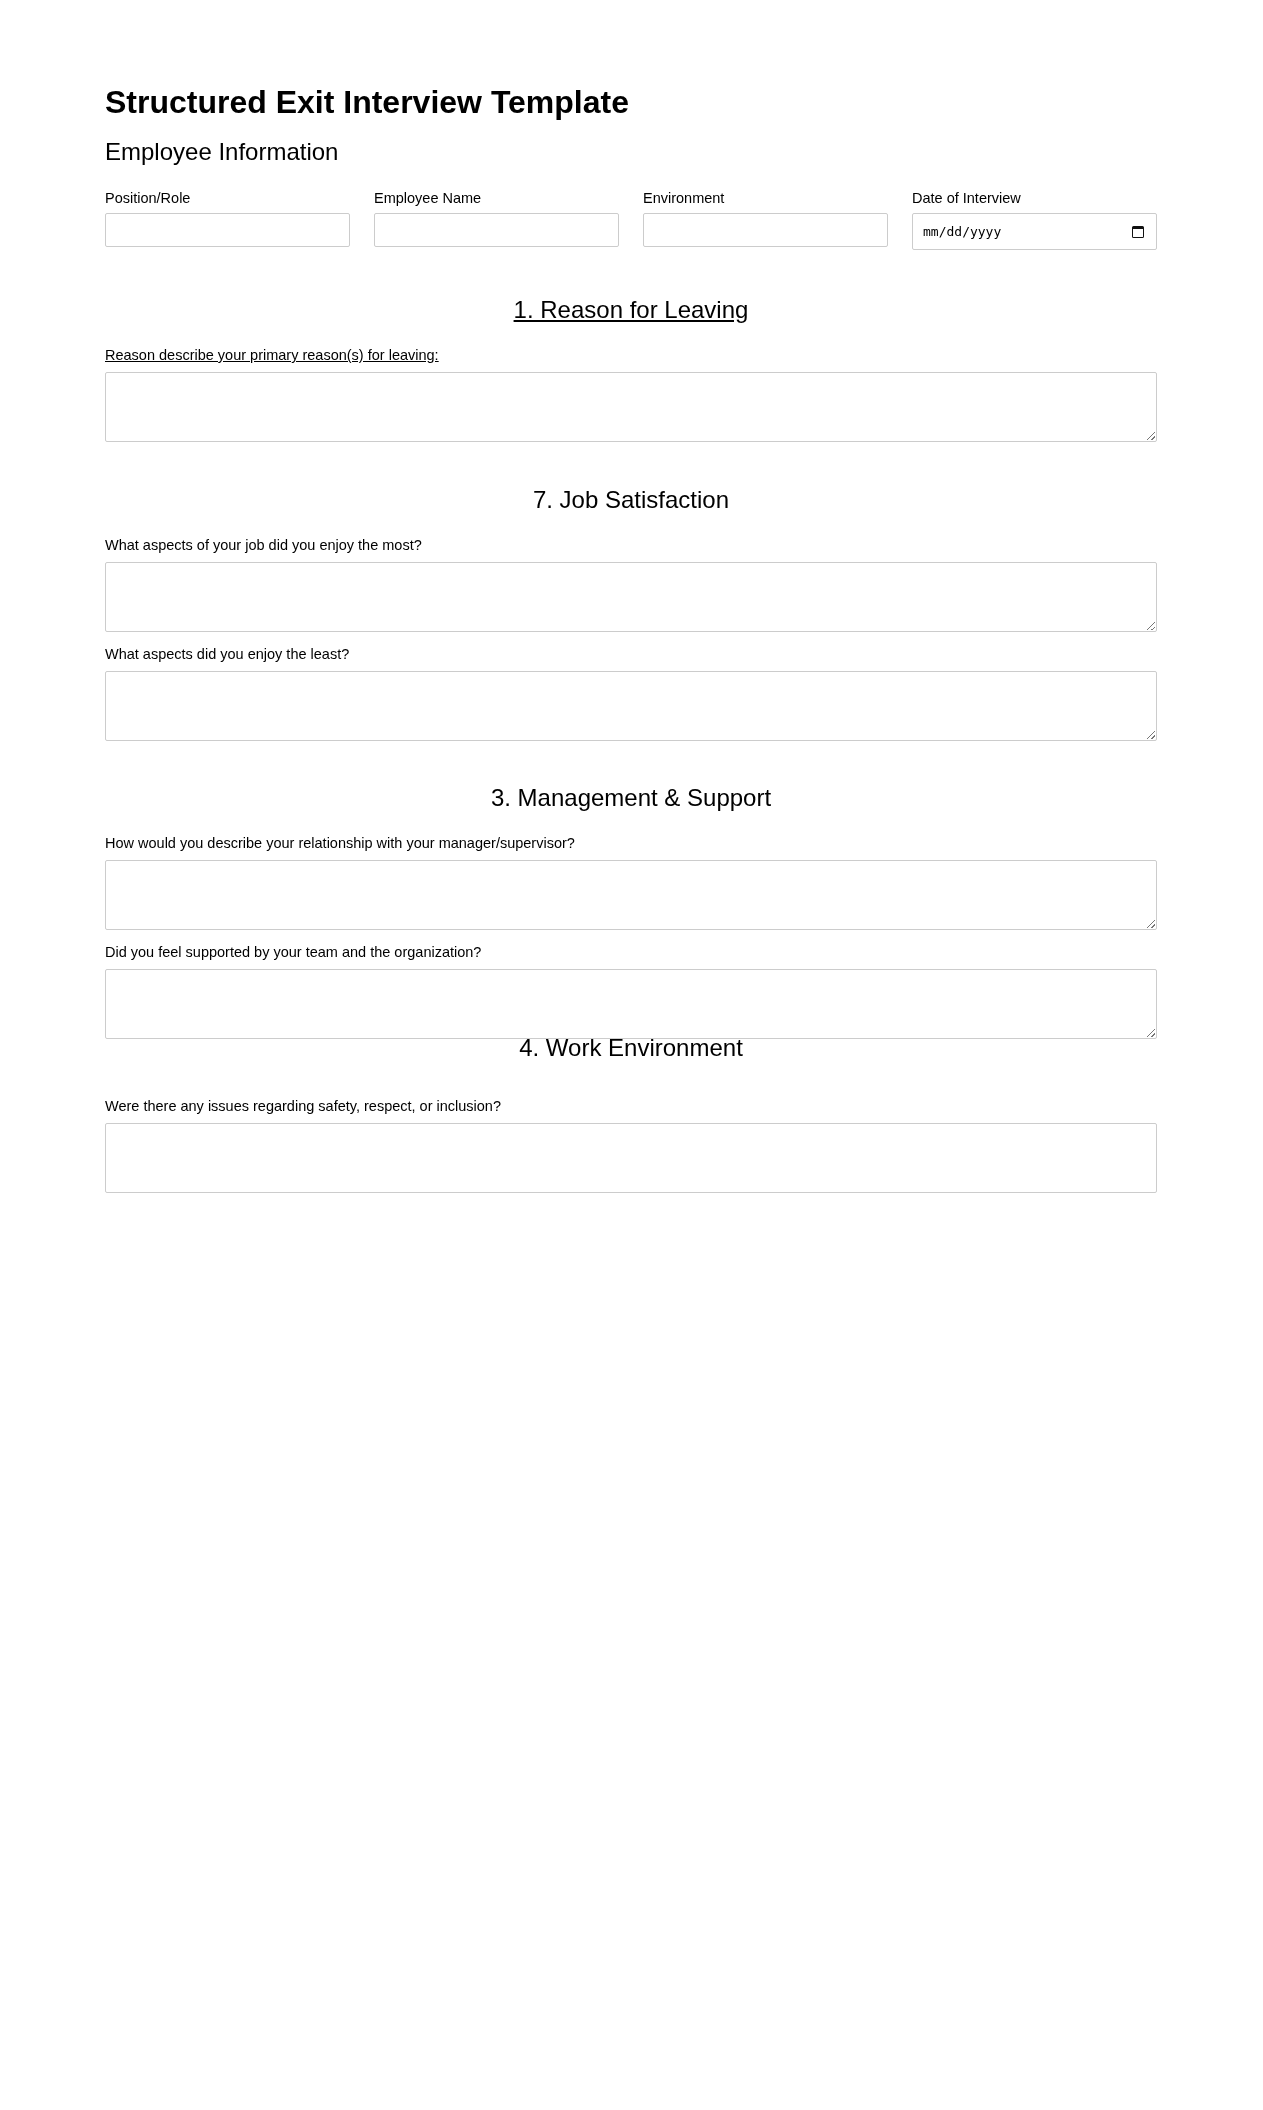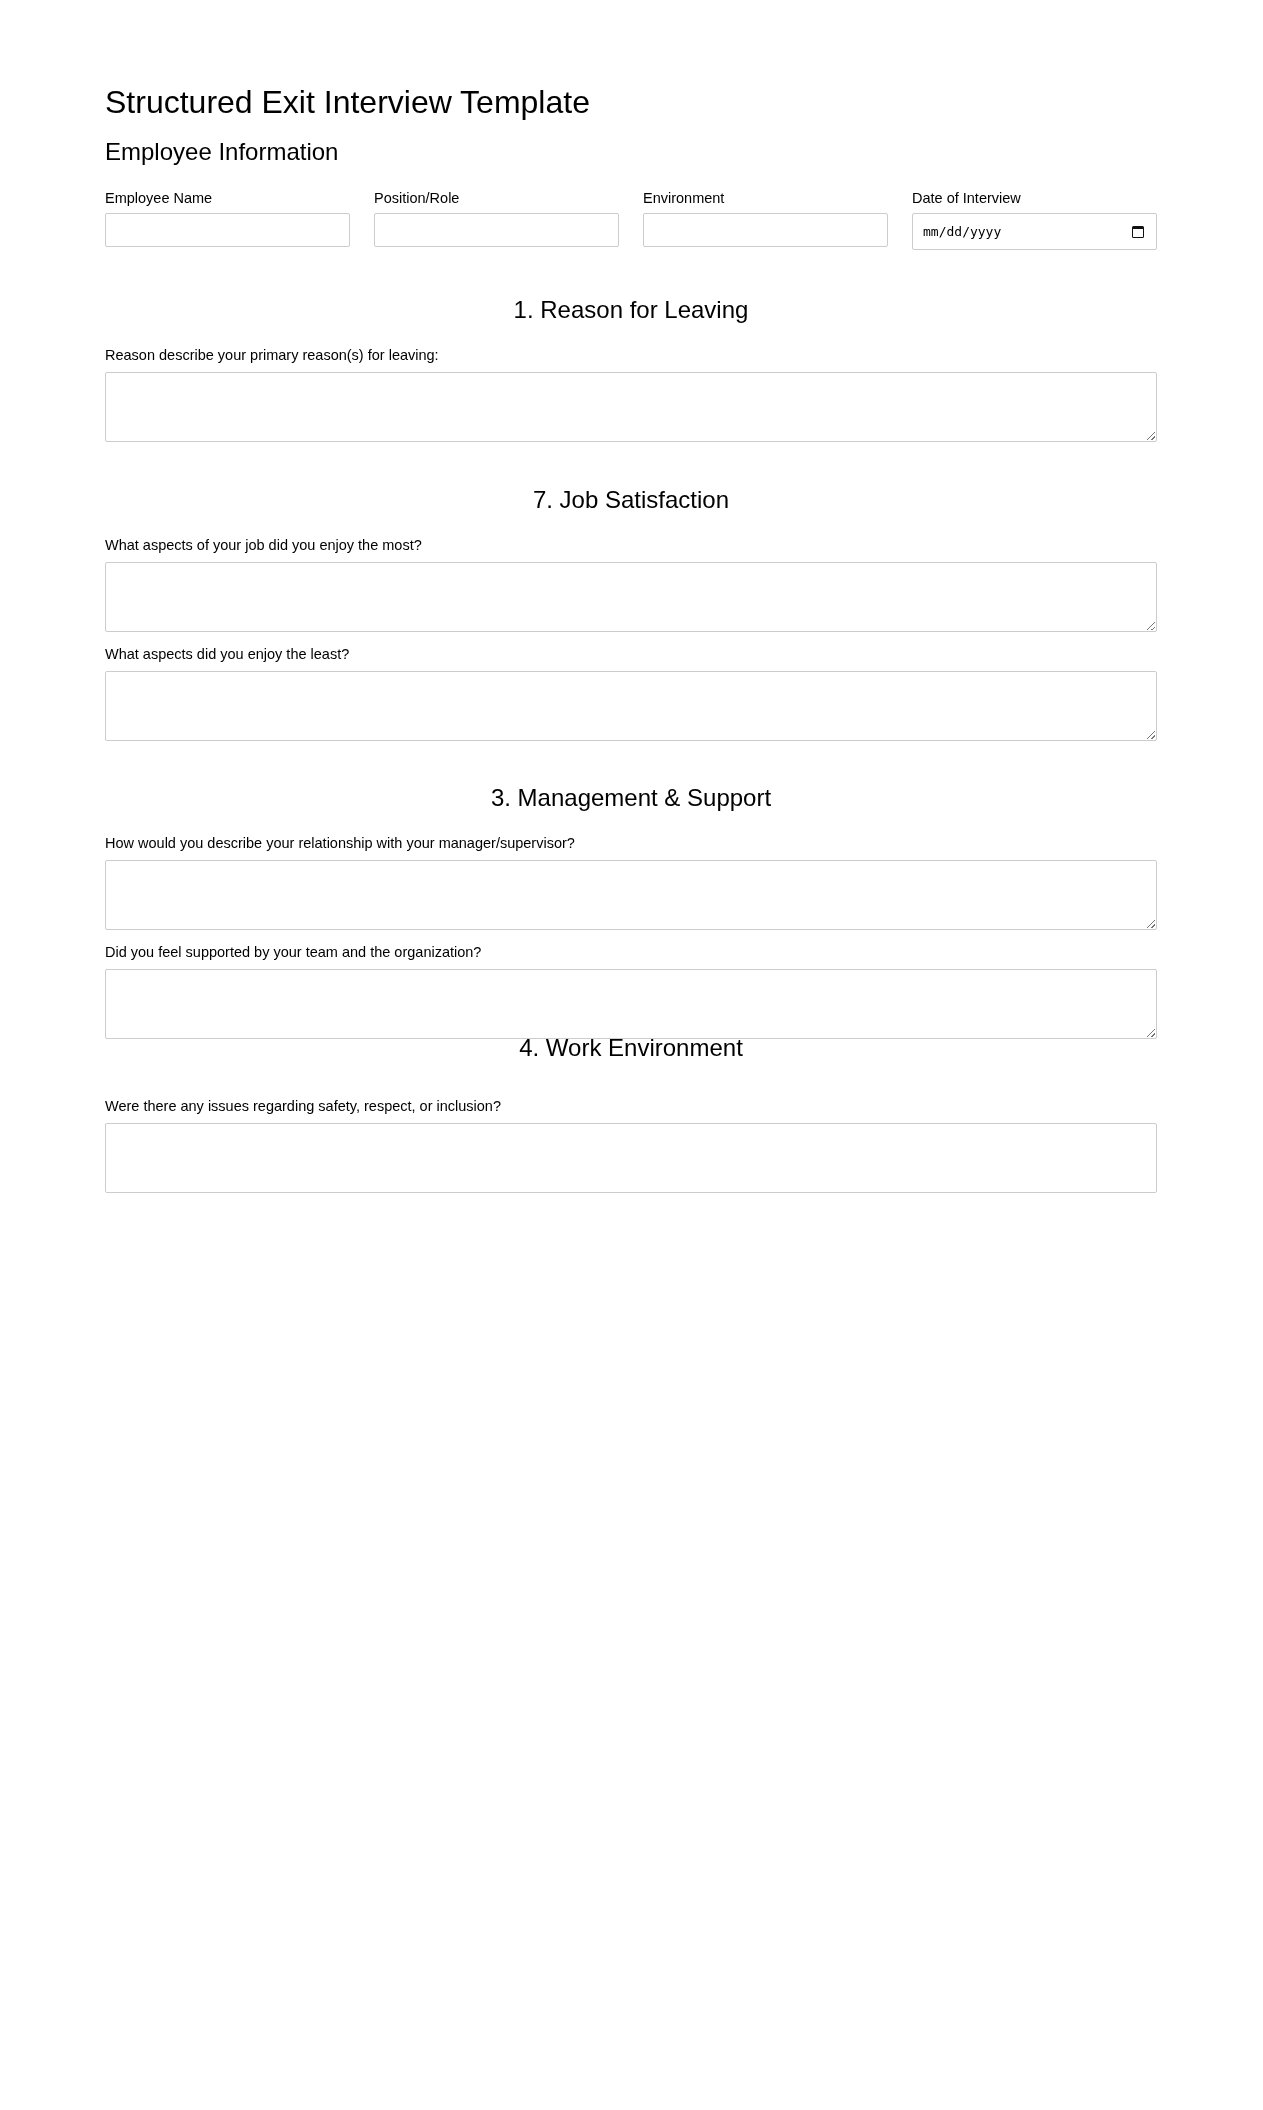--- a/index.html
+++ b/index.html
@@ -25,21 +25,21 @@
       overflow: hidden;
     }
     .container {
       position: absolute;
       left: 105px;
       top: 0;
       width: 1052px;
     }
     h1 {
       font-size: 32px;
-      font-weight: normal;
+      font-weight: bold;
       margin: 0;
       position: absolute;
       top: 82px;
       left: 0;
       line-height: 40px;
       white-space: nowrap;
     }
     h2 {
       font-size: 24px;
       font-weight: normal;
@@ -161,41 +161,41 @@
 
 <div class="viewport">
   <div class="container">
 
     <h1>Structured Exit Interview Template</h1>
 
     <h2 class="emp-heading">Employee Information</h2>
 
     <div class="emp-grid">
       <div>
+        <label class="field-label">Position/Role</label>
+        <input class="text-input" type="text" value="" style="">
+      </div>
+      <div>
         <label class="field-label">Employee Name</label>
-        <input class="text-input" type="text" value="" style="">
-      </div>
-      <div>
-        <label class="field-label">Position/Role</label>
         <input class="text-input" type="text" value="" style="">
       </div>
       <div>
         <label class="field-label">Environment</label>
         <input class="text-input" type="text" value="" style="">
       </div>
       <div>
         <label class="field-label">Date of Interview</label>
         <div class="date-input">
           <span class="date-placeholder">mm/dd/yyyy</span>
           <span class="cal-icon"></span>
         </div>
       </div>
     </div>
 
-    <div class="section" style="top:296px;">
+    <div class="section" style="top:296px;text-decoration:underline;">
       <h2>1. Reason for Leaving</h2>
       <div style="height:22px;"></div>
       <div class="question">
         <label class="q-label">Reason describe your primary reason(s) for leaving:</label>
         <div class="ta-wrap">
           <textarea class="q-textarea" style=""></textarea>
           <span class="grip"></span>
         </div>
       </div>
     </div>

